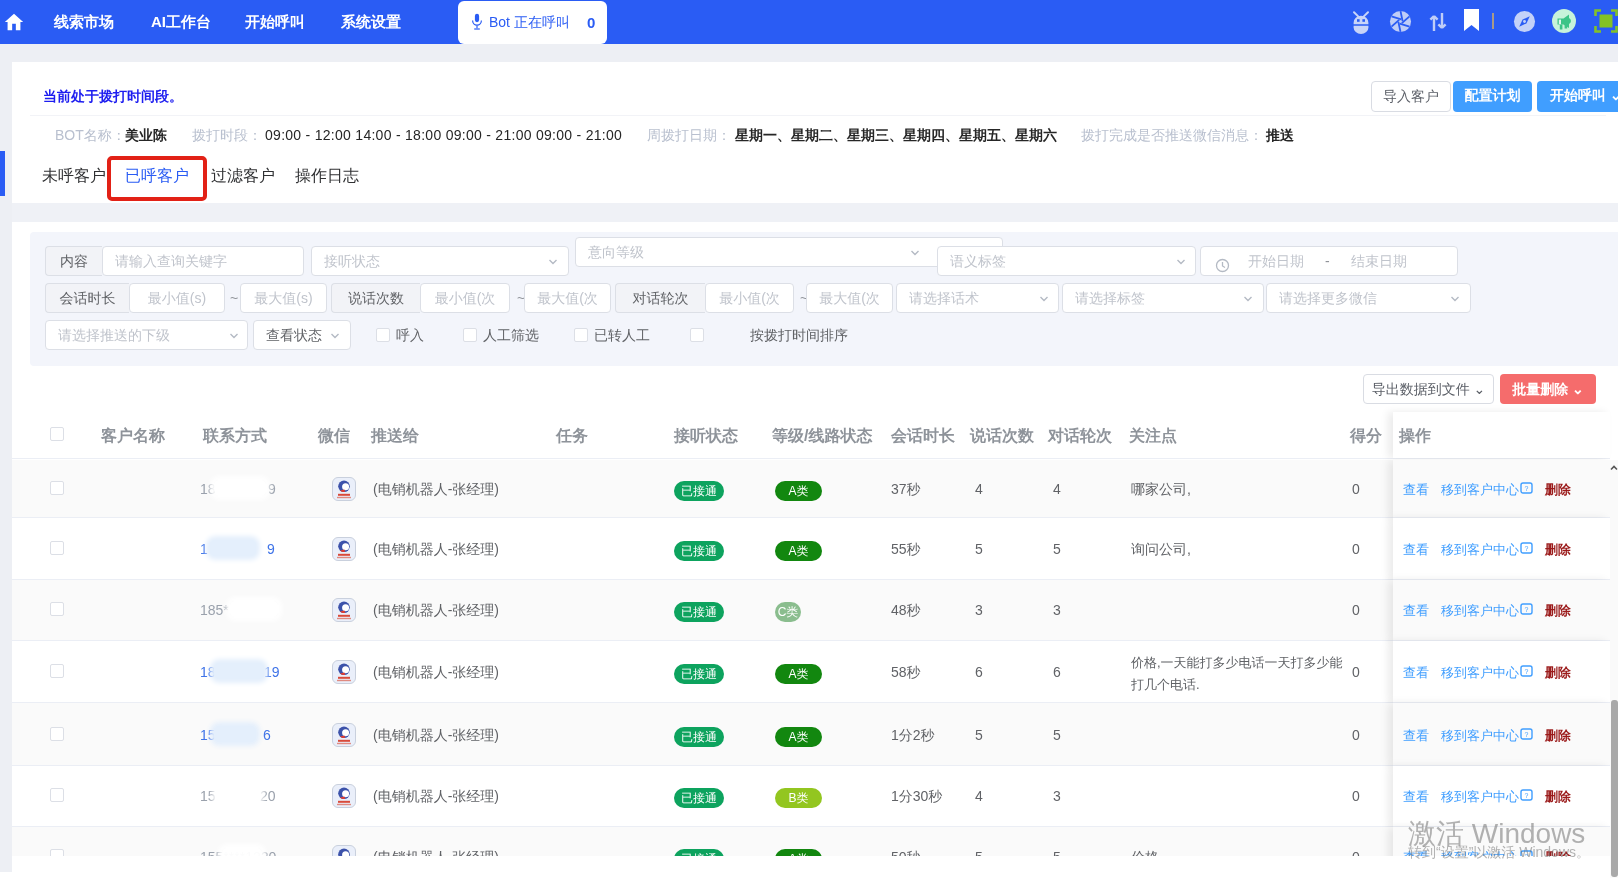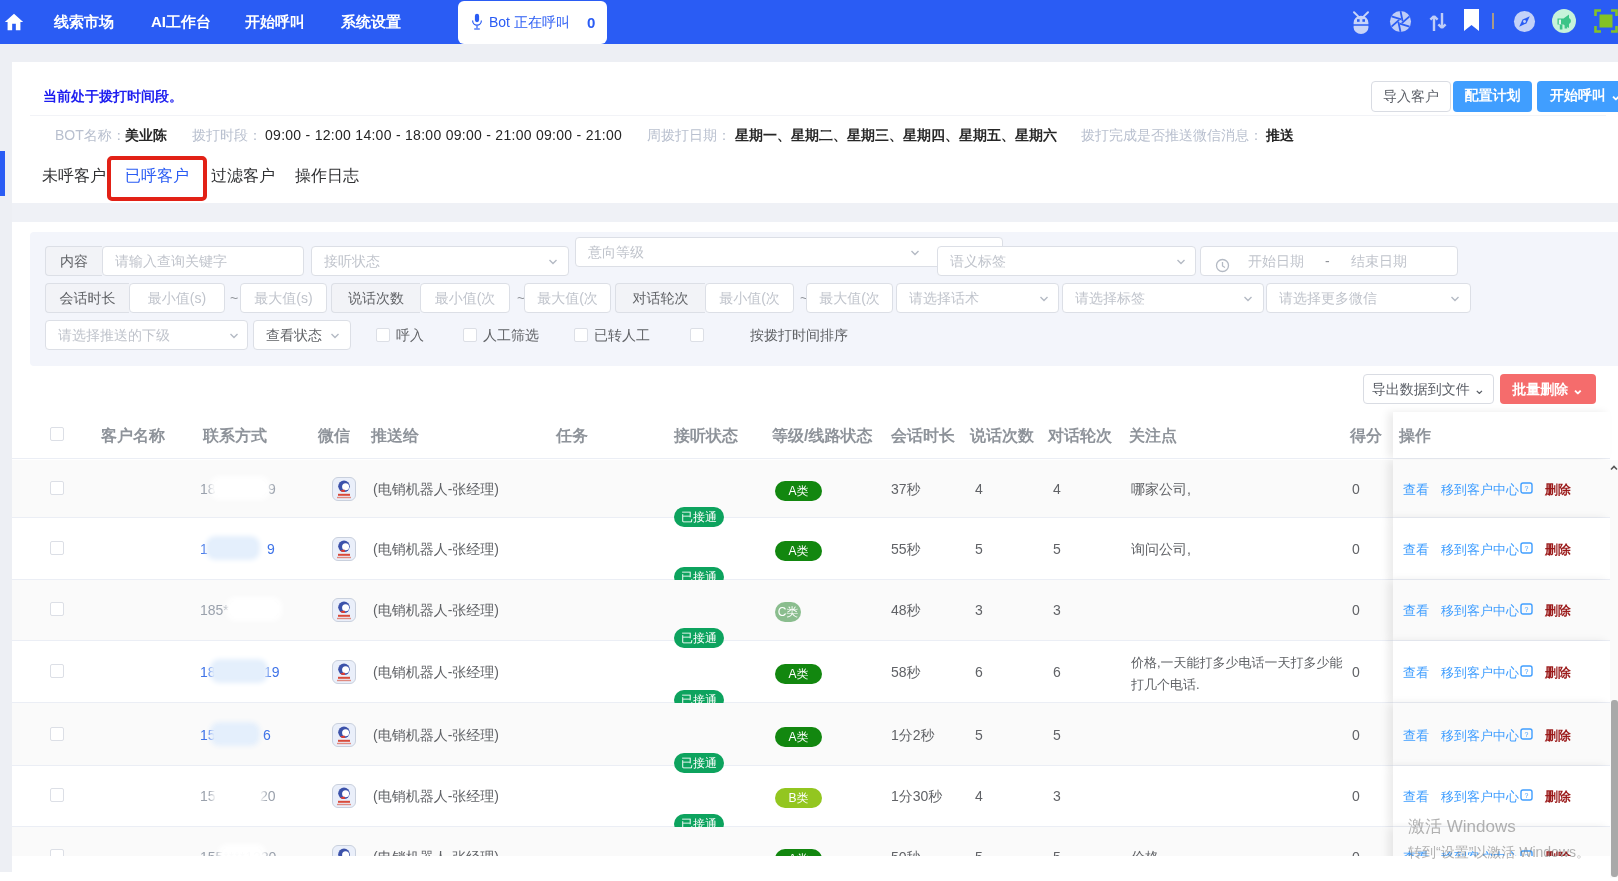--- a/index.html
+++ b/index.html
@@ -54,35 +54,35 @@
 #btn-del { left:1500px; top:374px; width:96px; height:30px; background:#f56c6c; border-radius:4px; color:#fff; font-size:14px; font-weight:bold; text-align:center; line-height:30px; }
 
 
 #thead { left:12px; top:412px; width:1598px; height:47px; background:#fff; border-bottom:1px solid #ebeef5; }
 .th { position:absolute; top:14px; font-size:16px; font-weight:bold; color:#8e939a; }
 #tbody { left:12px; top:460px; width:1598px; height:396px; overflow:hidden; }
 .row { position:absolute; left:0; width:1598px; border-bottom:1px solid #ebeef5; }
 .row.g { background:#fafafa; }
 .cell { position:absolute; font-size:14px; color:#606266; }
 .pill { position:absolute; height:20px; border-radius:10px; color:#fff; font-size:12px; text-align:center; line-height:20px; }
-.p-conn { background:#0da35e; width:50px; left:662px;margin-top:26px; }
+.p-conn { background:#0da35e; width:50px; left:662px; }
 .p-a { background:#12870f; width:47px; left:763px; }
 .p-c { background:#8abd8e; width:26px; left:763px; }
 .p-b { background:#93c620; width:47px; left:763px; }
 .wx { position:absolute; left:320px; width:24px; height:24px; background:#eaeffa; border:1px solid #c9d0dd; border-radius:6px; }
 .ops { position:absolute; left:1381px; width:217px; box-shadow:-5px 0 8px rgba(0,0,0,0.08); border-bottom:1px solid #ebeef5; }
 .ops.g { background:#fafafa; }
 .ops.w { background:#fff; }
 .lk { position:absolute; font-size:13px; color:#409eff; }
 .lk-del { position:absolute; font-size:13px; font-weight:bold; color:#9b1b1b; }
 .blur { position:absolute; background:rgba(255,255,255,0.96); border-radius:5px; box-shadow:0 0 5px 4px rgba(255,255,255,0.96); }
 
 #vscroll { left:1610px; top:460px; width:8px; height:418px; background:#fafafa; }
 #vthumb { position:absolute; left:0.5px; top:240px; width:7px; height:177px; background:#a9a9a9; border-radius:3px; }
-#watermark1 { left:1408px; top:815px; font-size:17px; color:rgba(115,115,115,0.55); }
+#watermark1 { left:1408px; top:815px; font-size:28px; color:rgba(115,115,115,0.55); }
 #watermark2 { left:1408px; top:844px; font-size:14px; color:rgba(115,115,115,0.55); }
 </style>
 </head>
 <body>
 <div id="page">
   <div class="abs" id="topbar"></div>
   <svg class="abs" style="left:3px; top:11px;" width="22" height="22" viewBox="0 0 24 24">
       <path d="M12 3 L22 12 H19 V21 H14 V14 H10 V21 H5 V12 H2 Z" fill="#fff"></path>
     </svg>
   <svg class="abs" style="left:471px; top:13px; z-index:5;" width="12" height="18" viewBox="0 0 12 18">

